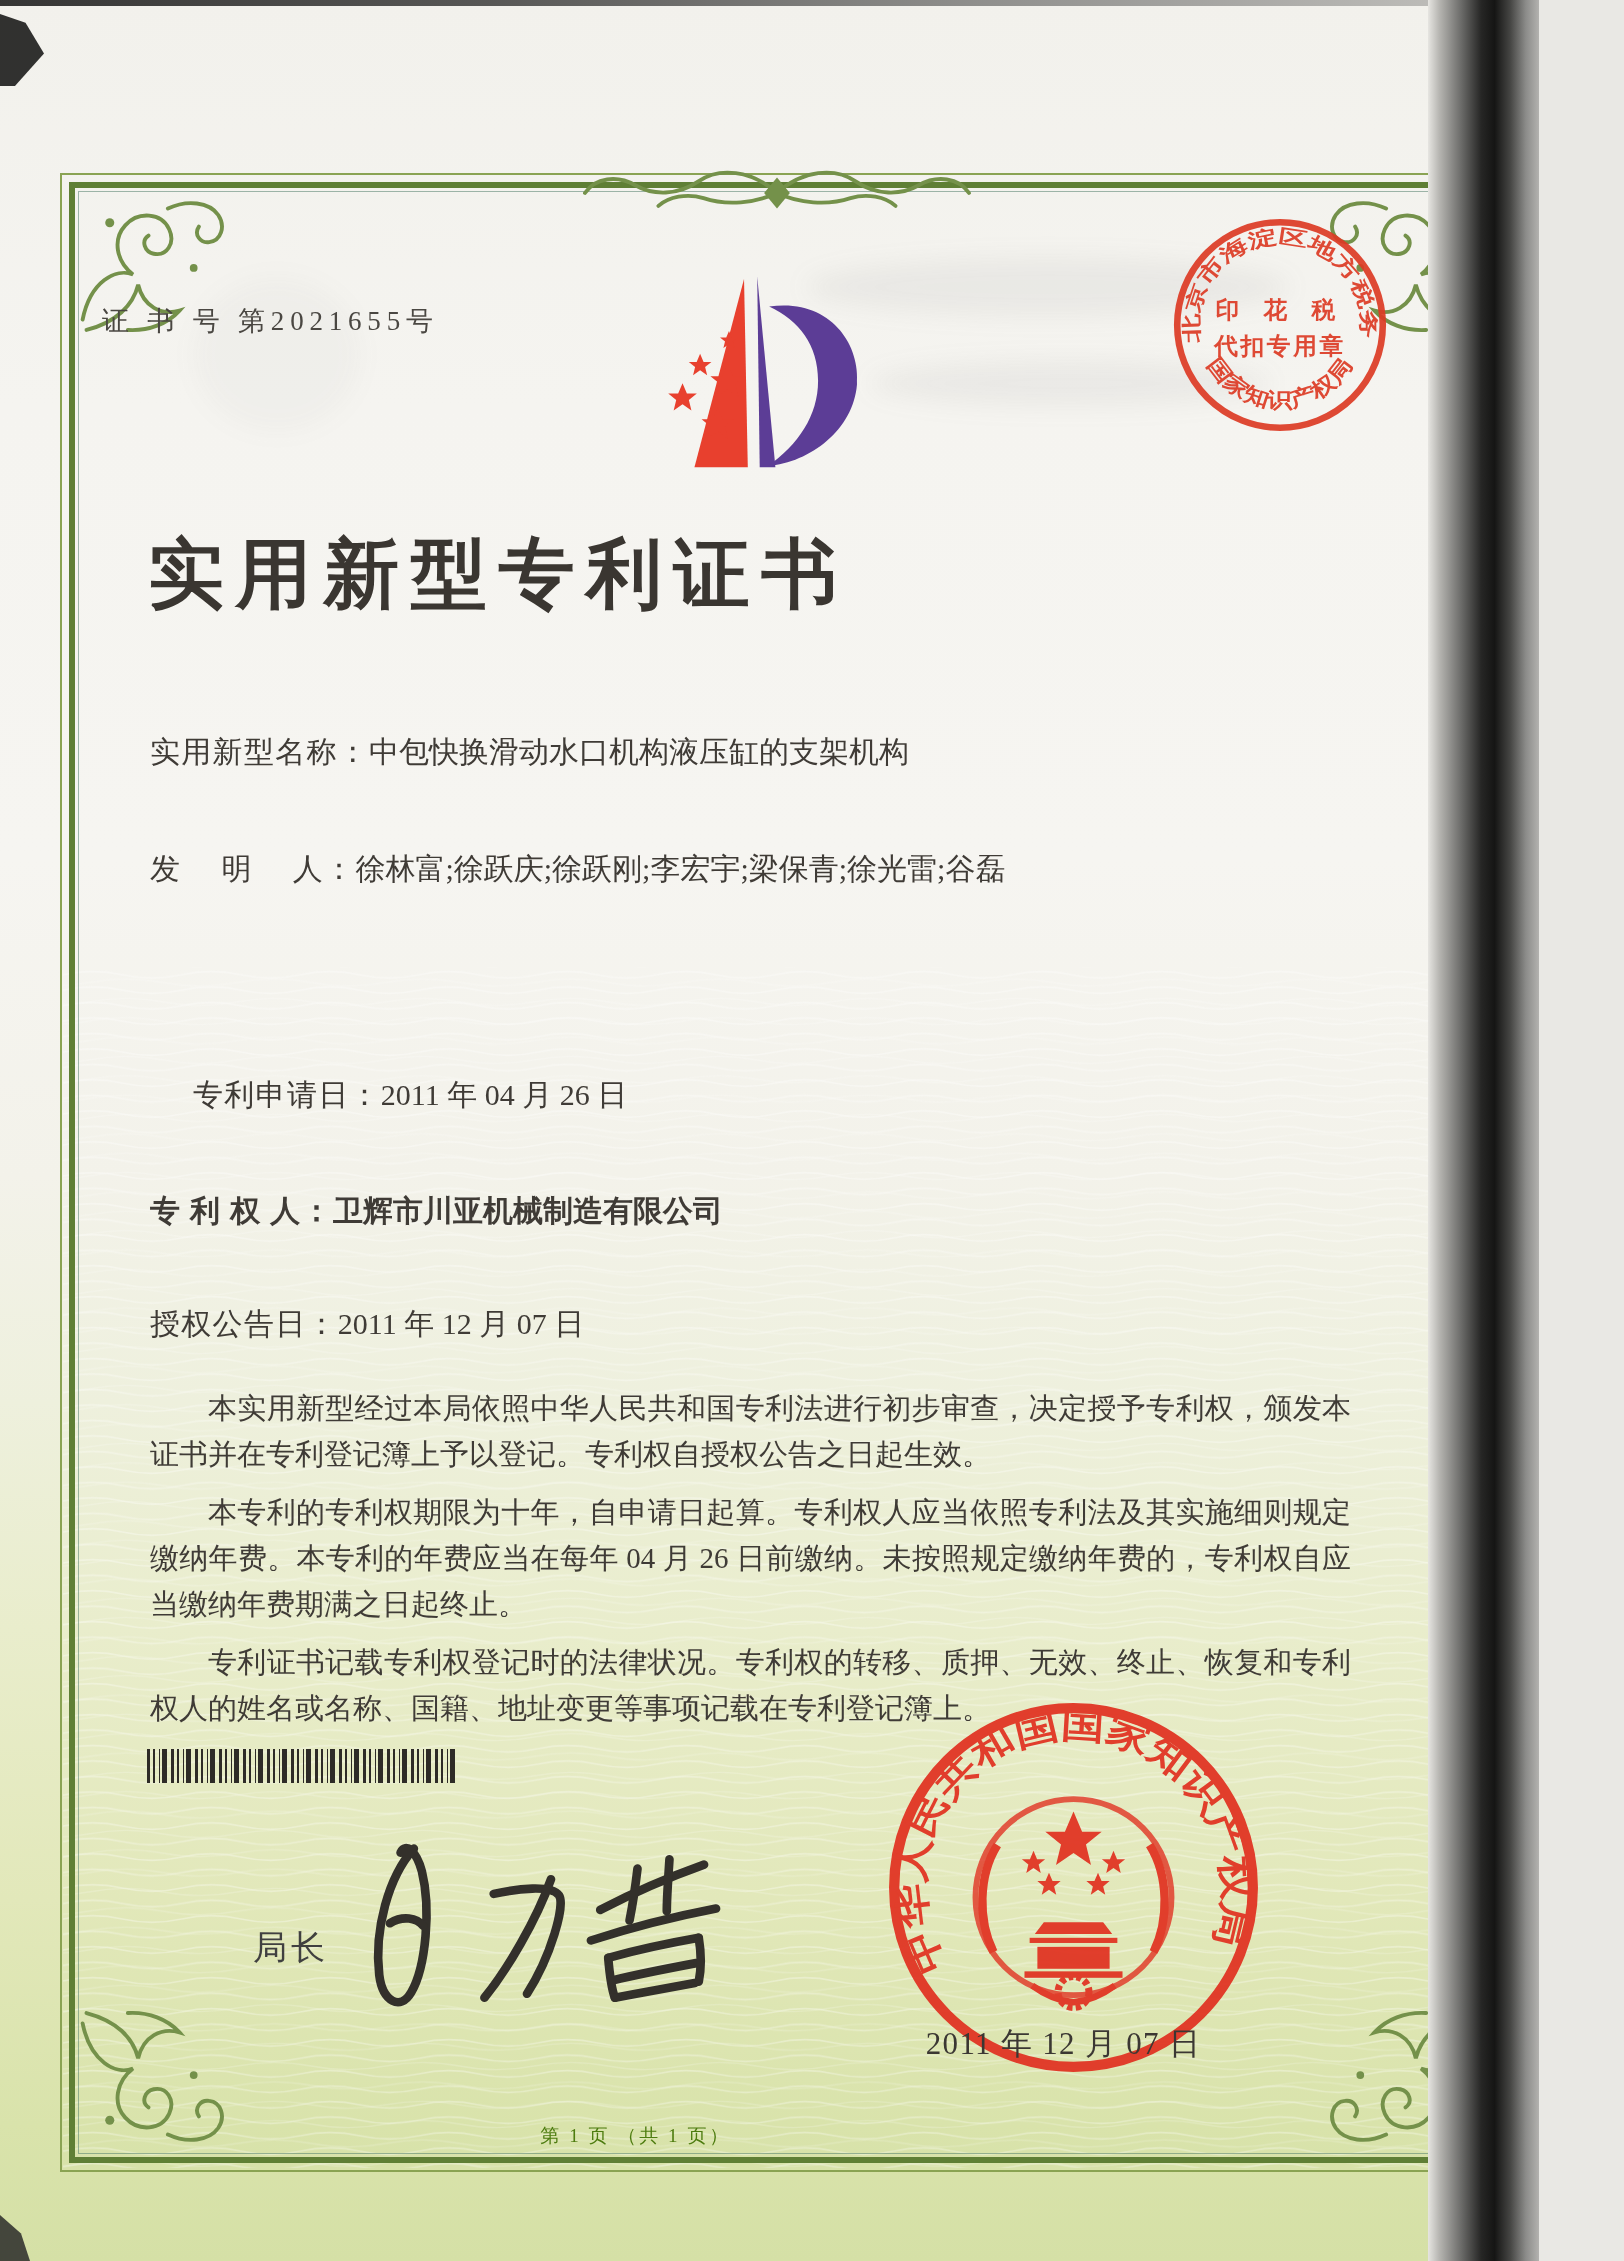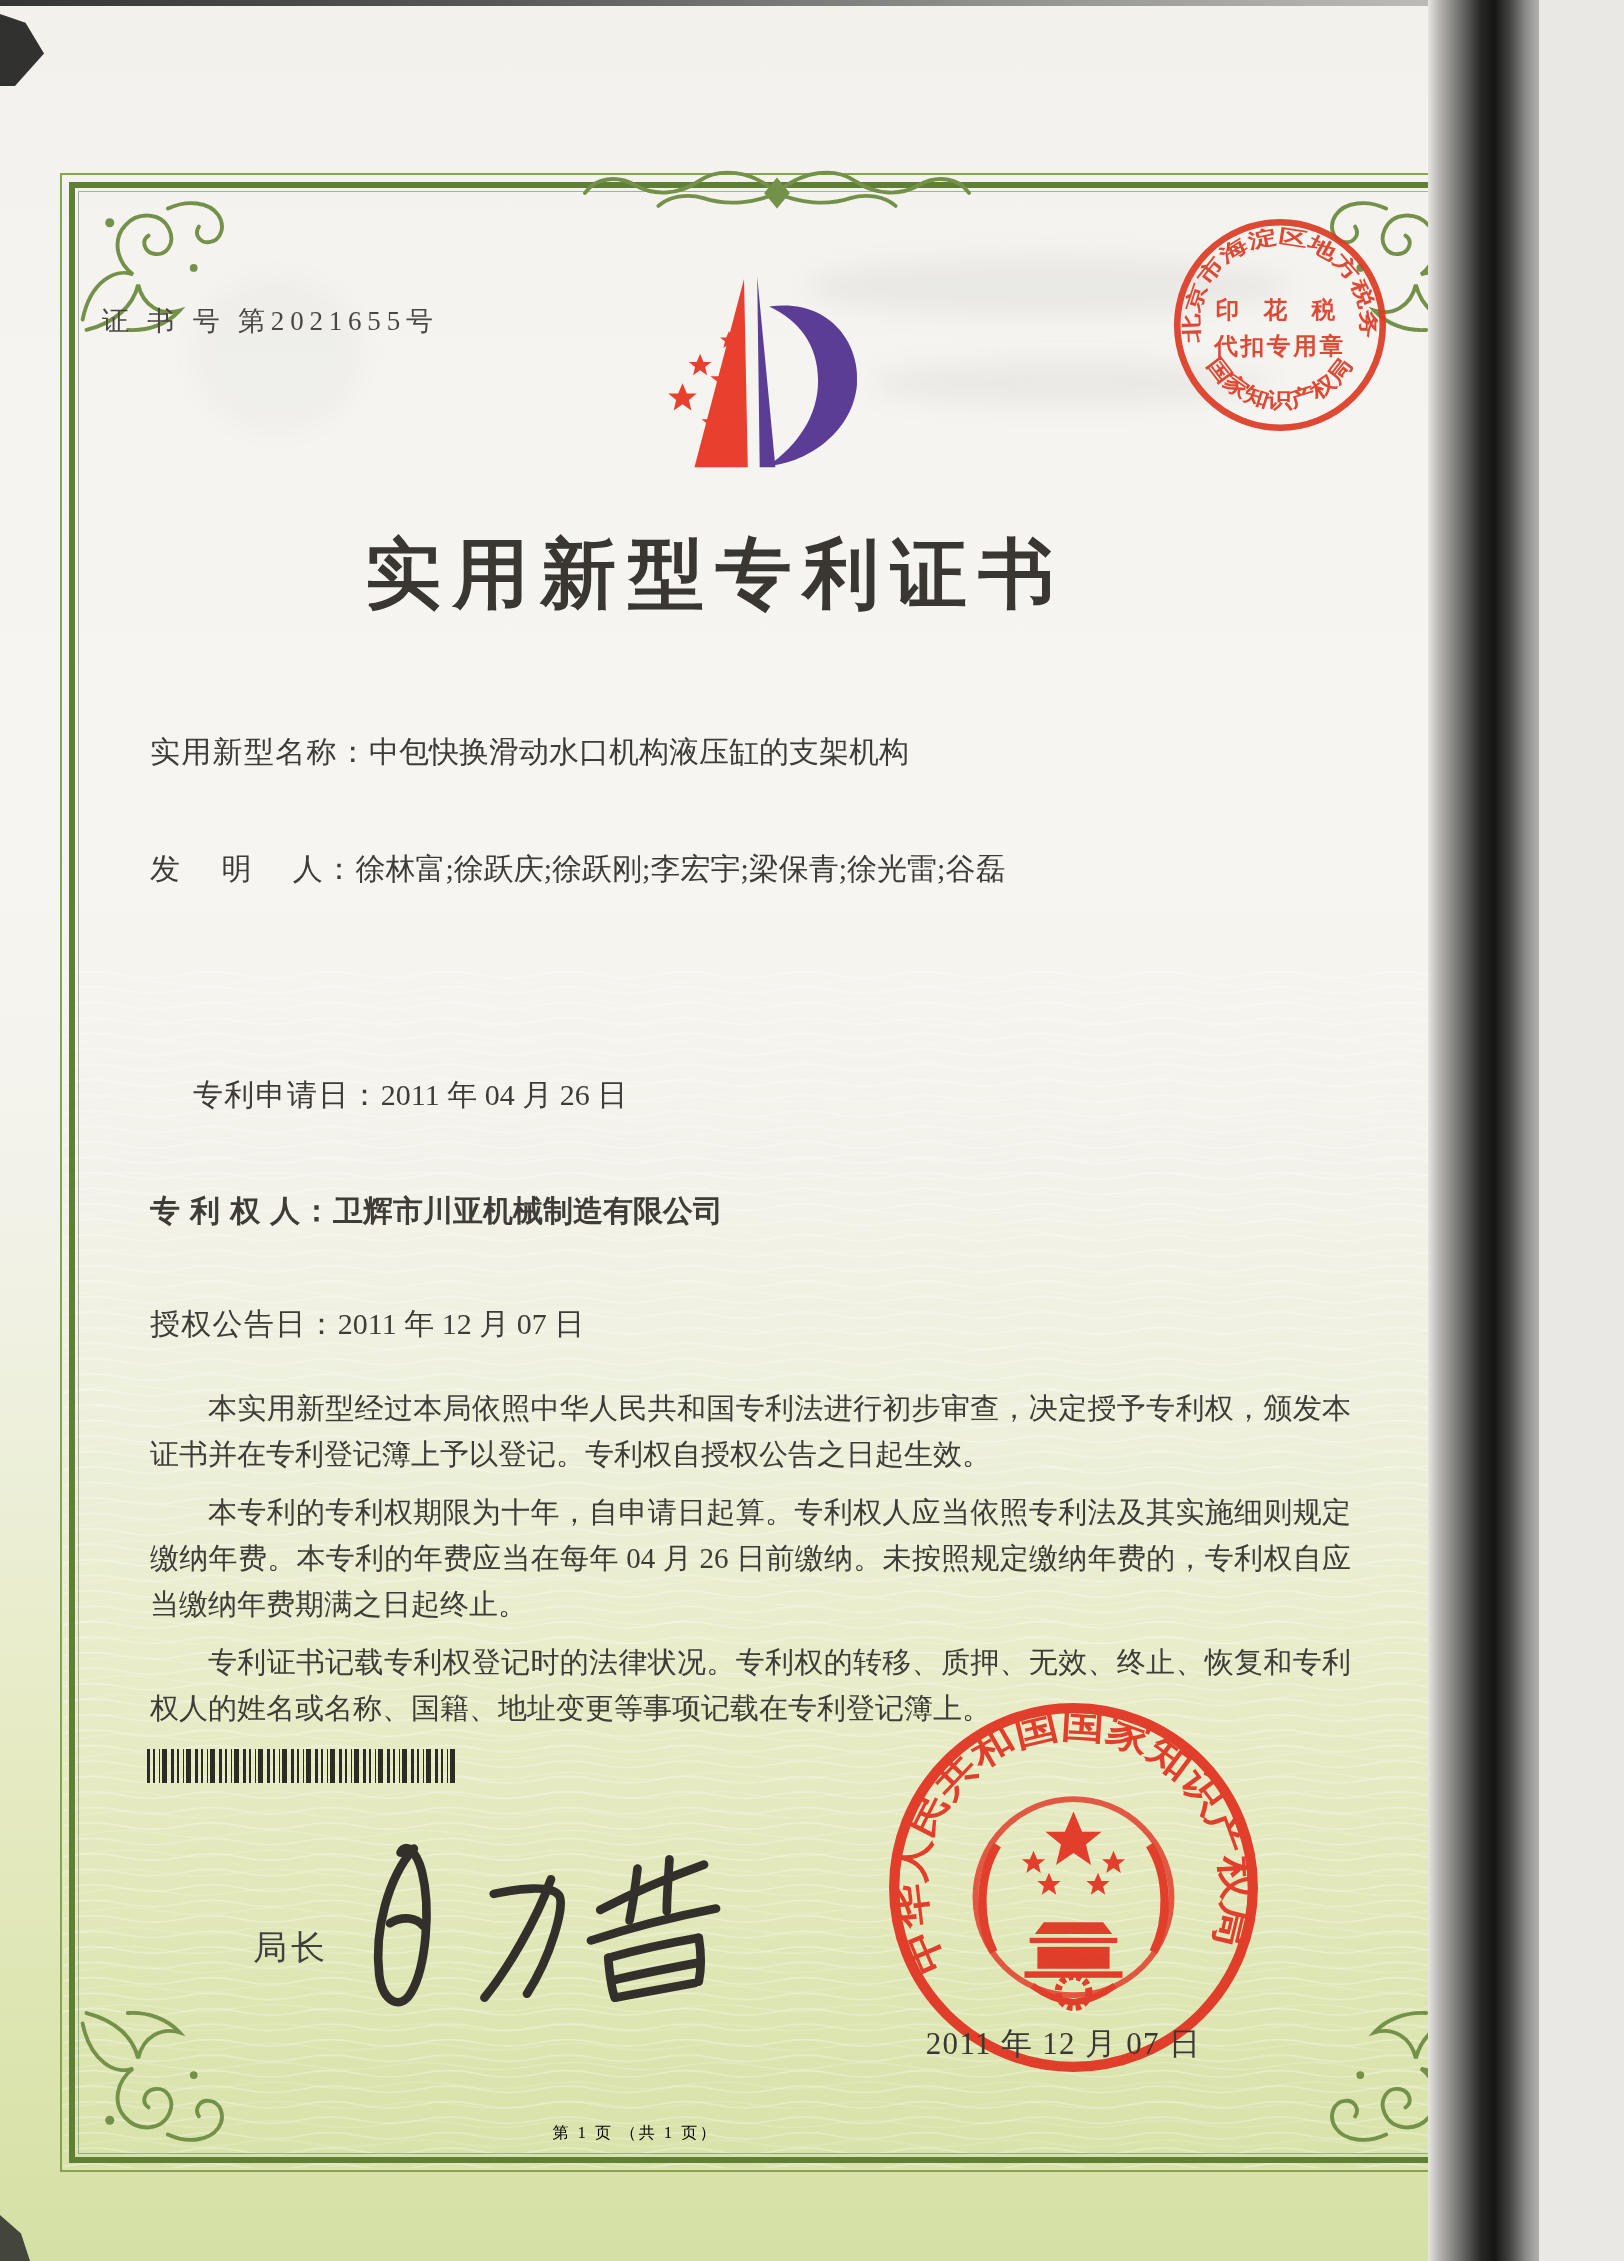--- a/index.html
+++ b/index.html
@@ -37,21 +37,21 @@
   .orn svg circle{fill:#74914a;stroke:none;}
   
   .waves{position:absolute;left:63px;top:967px;width:1428px;height:1201px;opacity:.55;}
   
   .cert-no{position:absolute;left:102px;top:303px;font-size:27px;letter-spacing:5.8px;color:#4a4742;white-space:pre;}
   
   .logo{position:absolute;left:611px;top:271px;width:251px;height:213px;}
   
   .tax-stamp{position:absolute;left:1168px;top:213px;width:224px;height:224px;opacity:.92;}
   
-  .title{position:absolute;left:148px;top:524px;width:1135px;text-align:center;
+  .title{position:absolute;left:148px;top:524px;width:1135px;
     font-size:76px;font-weight:bold;letter-spacing:11.6px;color:#3a3631;white-space:pre;}
   
   .field{position:absolute;left:150px;width:1225px;font-size:30px;color:#3f3b36;white-space:pre;}
   .field .lbl{letter-spacing:1.3px;}
   
   .body-text{position:absolute;left:138px;top:1373px;width:1225px;font-size:29px;line-height:46px;
     text-align:justify;color:#3f3b36;}
   .body-text p{margin:12px;text-indent:2em;}
   
   .barcode{position:absolute;left:147px;top:1749px;width:309px;height:34px;
@@ -63,21 +63,21 @@
   
   .director-label{position:absolute;left:253px;top:1925px;font-size:34px;letter-spacing:3.9px;color:#404040;}
   .signature{position:absolute;left:339px;top:1830px;width:400px;height:213px;}
   .signature path{fill:none;stroke:#33302b;stroke-width:13;stroke-linecap:round;stroke-linejoin:round;}
   
   .big-seal{position:absolute;left:880px;top:1694px;width:387px;height:387px;opacity:.95;}
   .seal-date{position:absolute;left:883px;top:2023px;width:361px;text-align:center;
     font-size:31px;letter-spacing:1.3px;color:#3b3733;white-space:pre;}
   
   .footer{position:absolute;left:152px;top:2123px;width:967px;text-align:center;
-    font-size:16px;letter-spacing:2.6px;color:#000000;white-space:pre;}
+    font-size:19px;letter-spacing:2.6px;color:#4d7c0f;white-space:pre;}
 </style>
 </head>
 <body>
 
 <div class="scan">
 
   <div class="paper-bg"></div>
 
   <div class="scan-smudge" style="left:806px;top:258px;width:484px;height:58px;"></div>
   <div class="scan-smudge" style="left:870px;top:361px;width:400px;height:45px;"></div>

